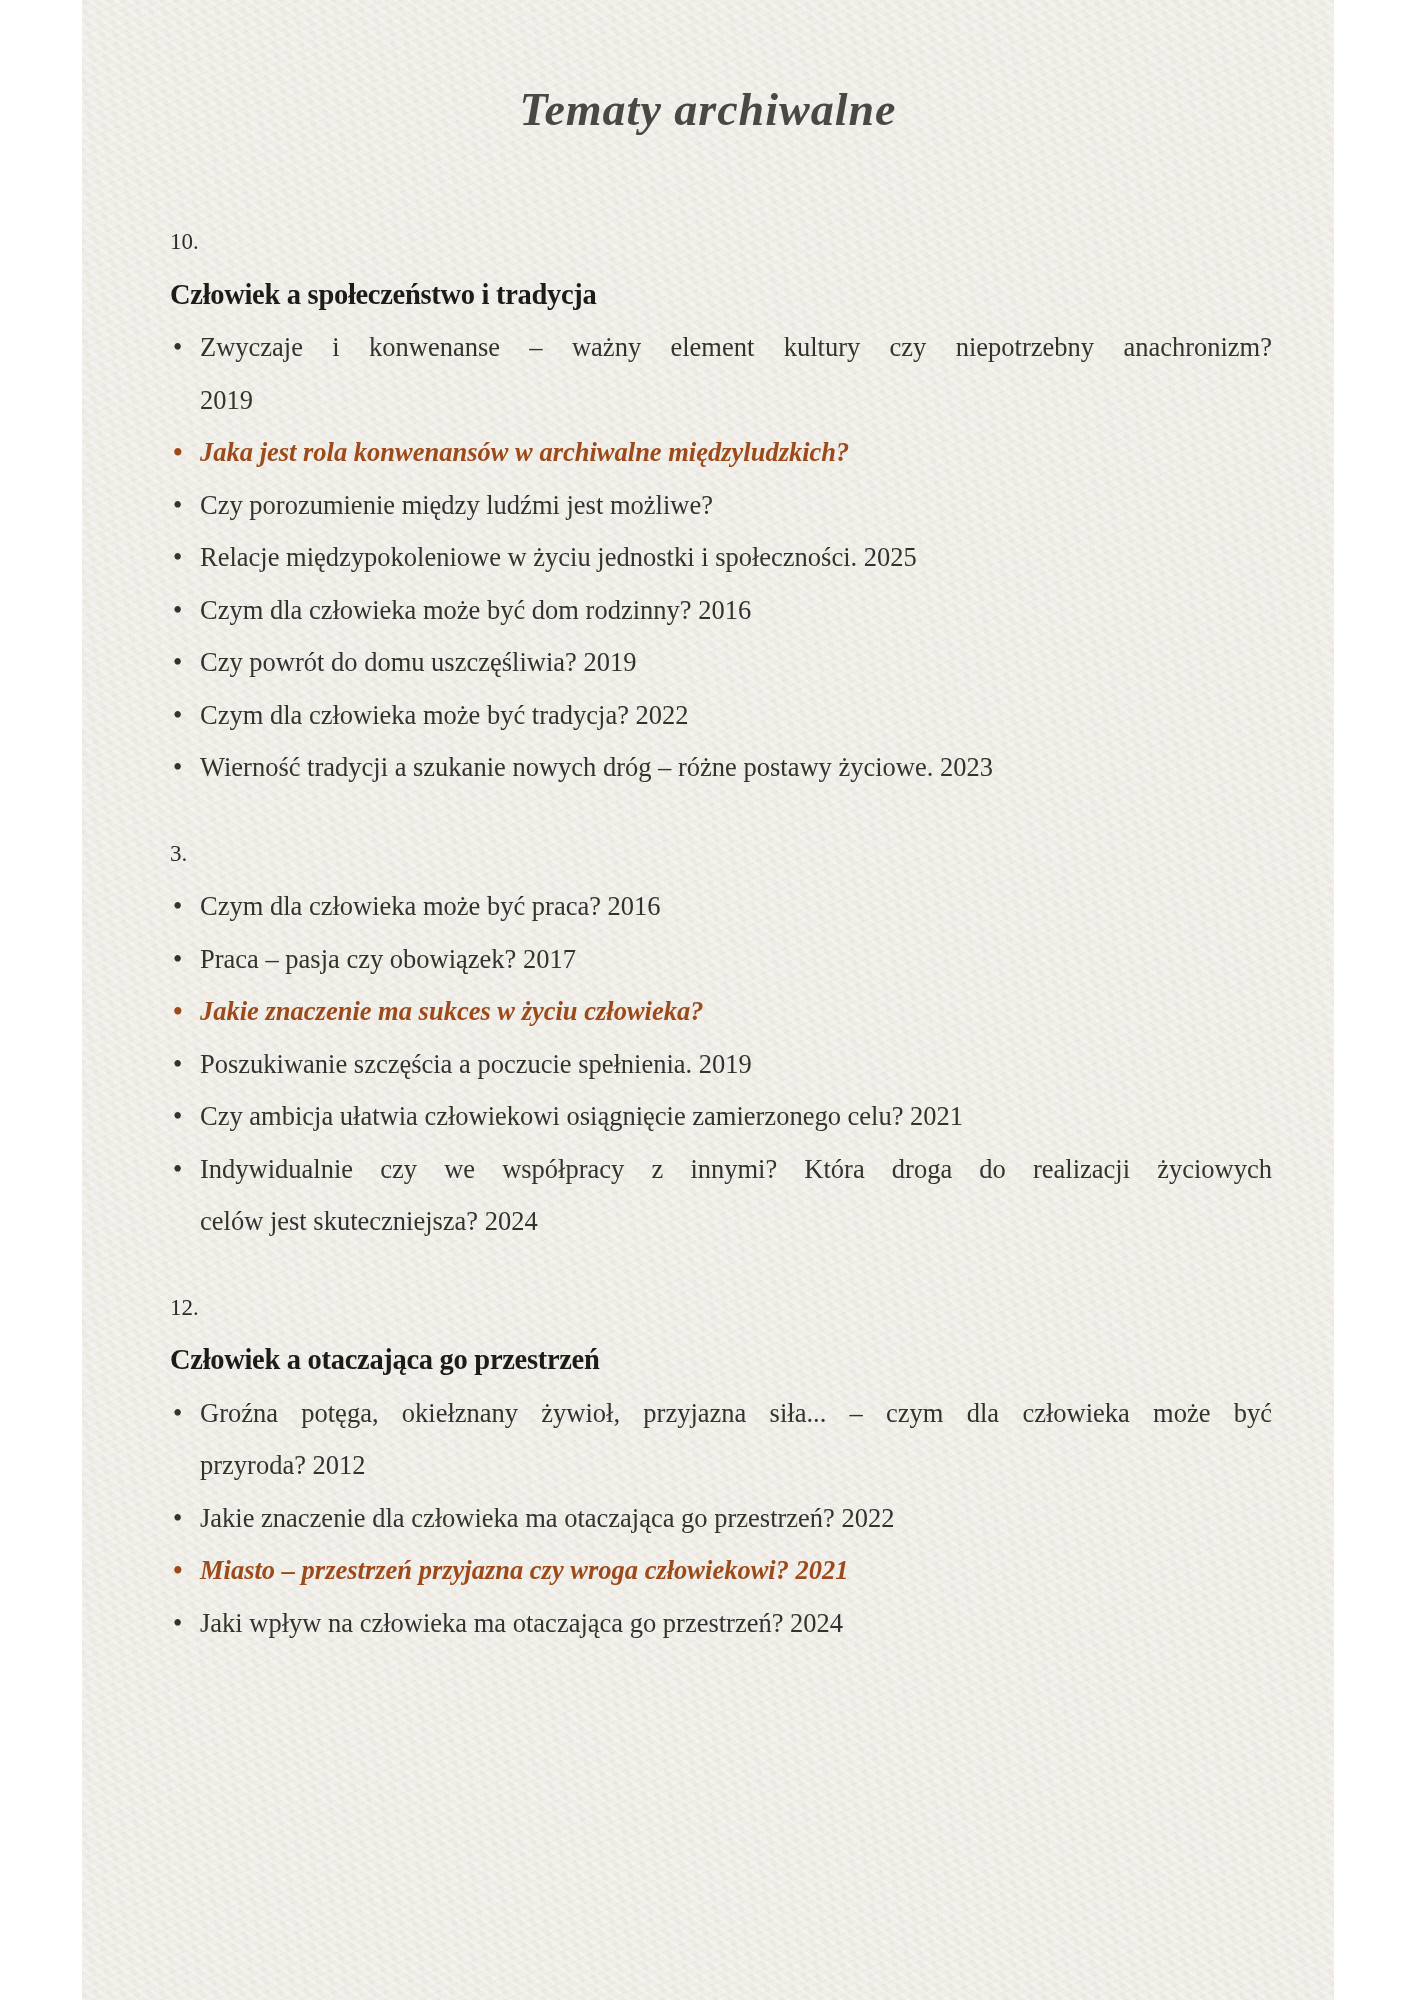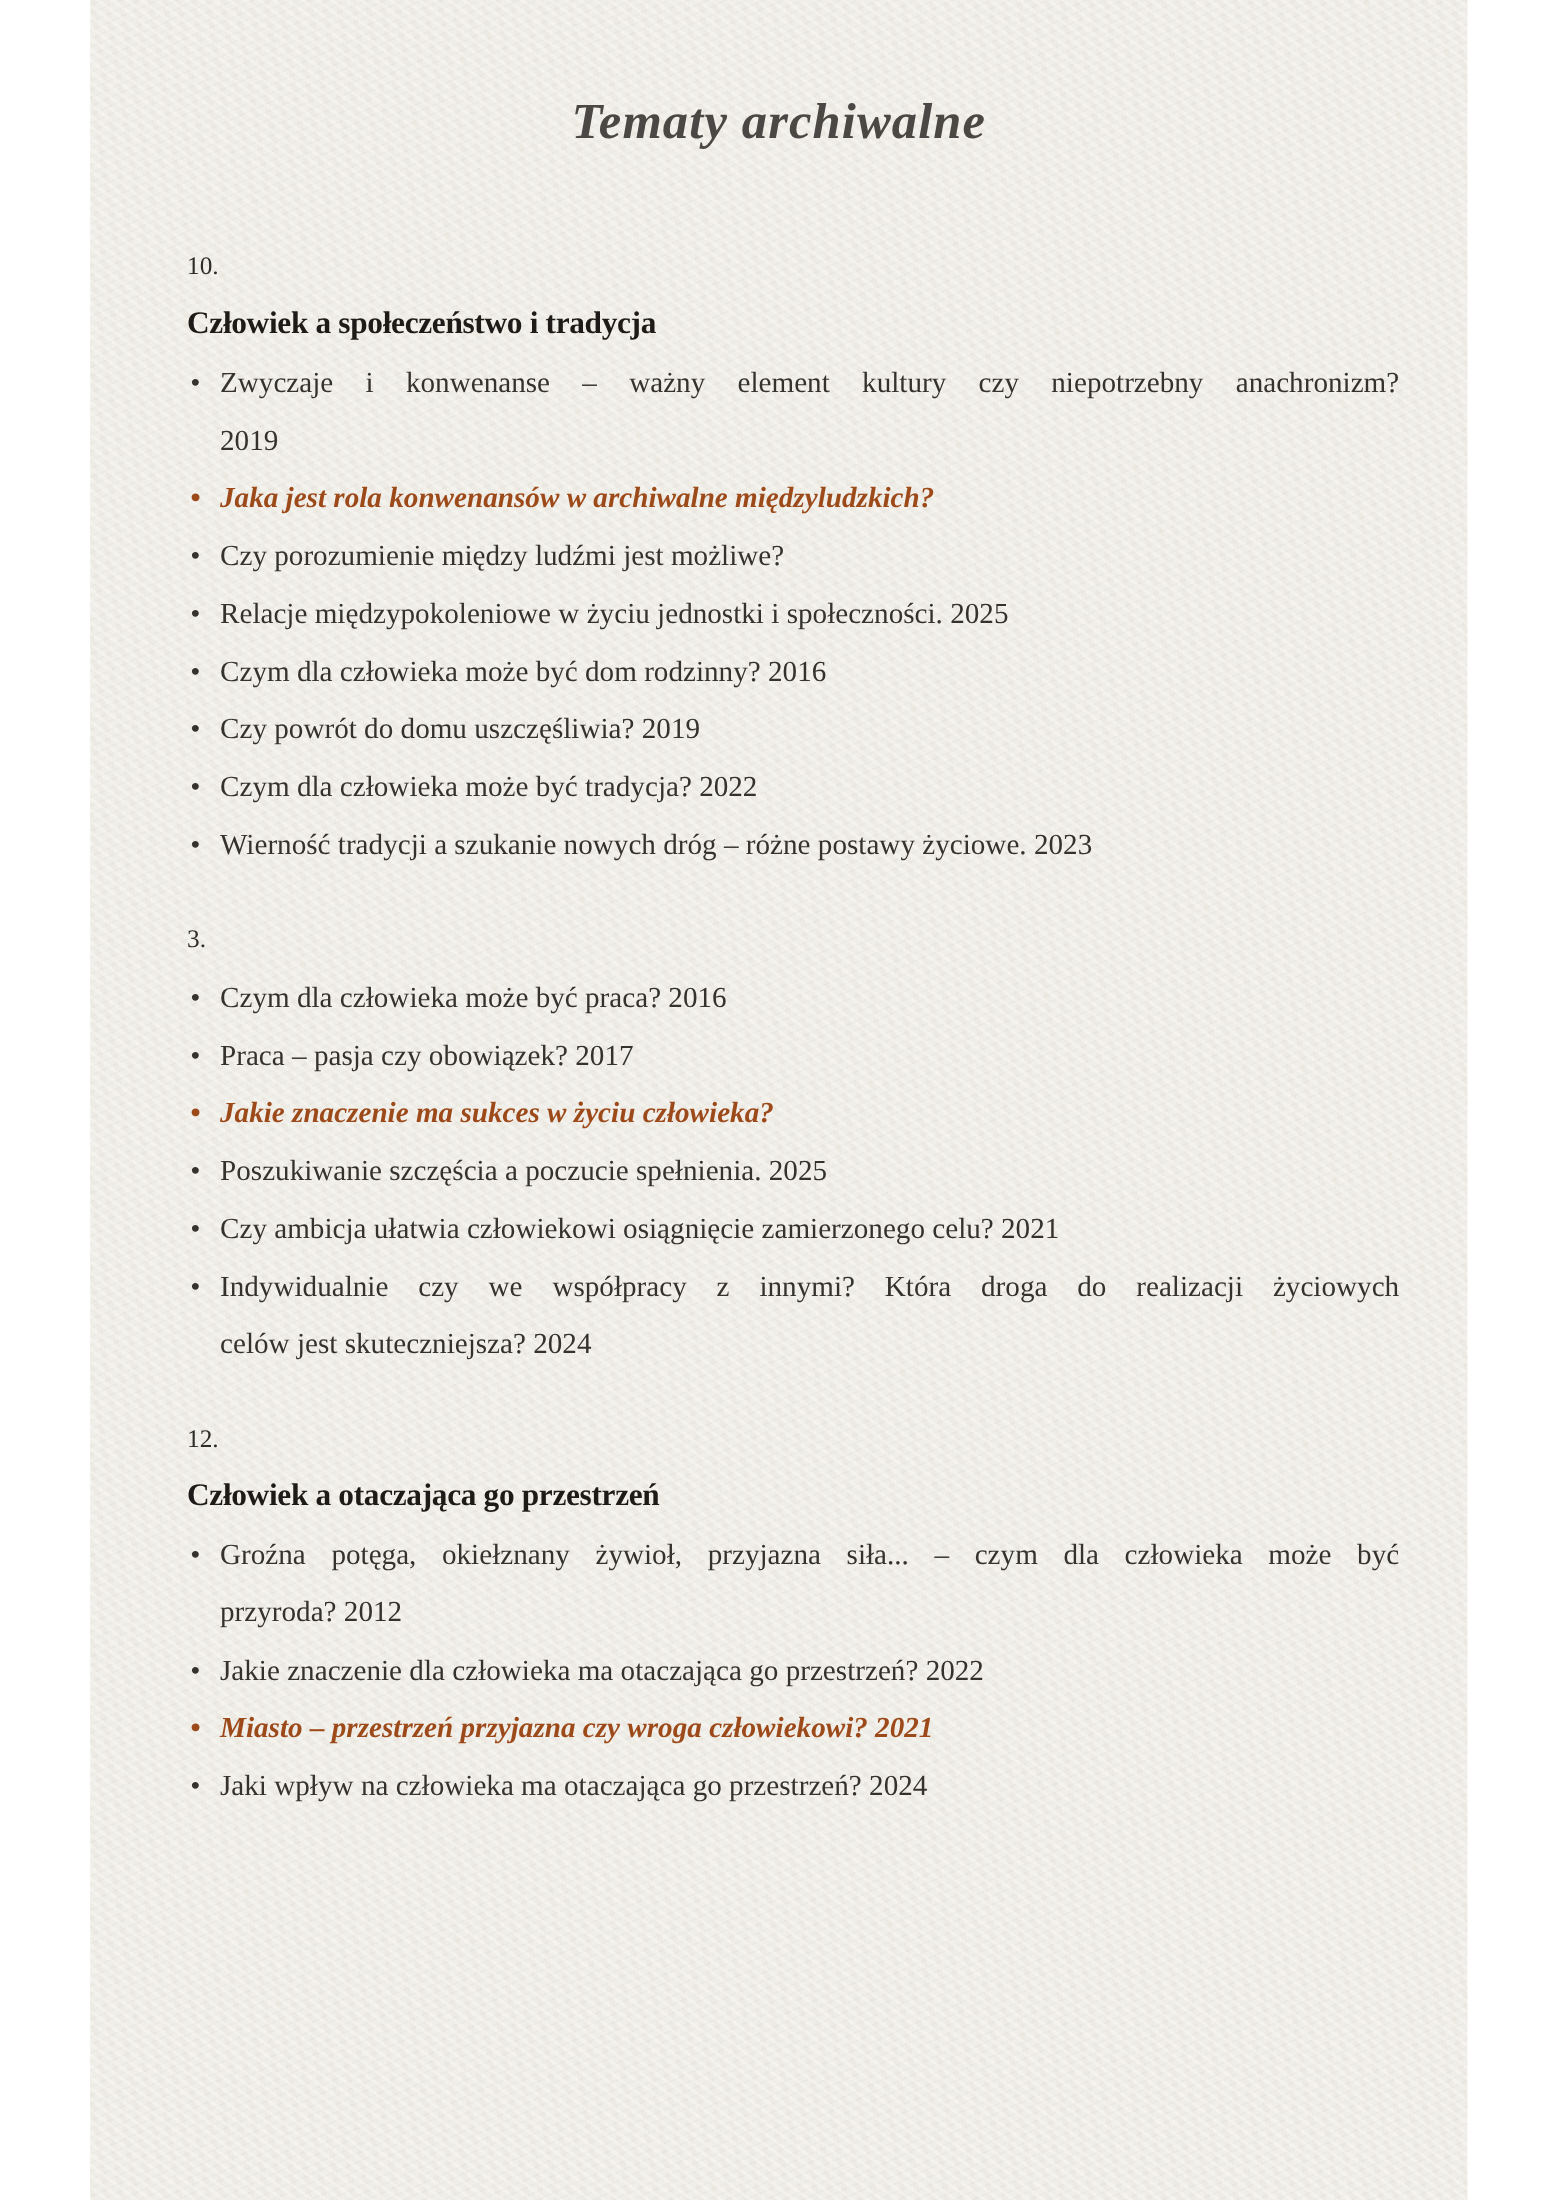--- a/index.html
+++ b/index.html
@@ -162,21 +162,21 @@
             </li>
             <li class="item accent">
               <span class="marker">•</span>
               <div class="text">
                 <div class="tline">Jakie znaczenie ma sukces w życiu człowieka?</div>
               </div>
             </li>
             <li class="item">
               <span class="marker">•</span>
               <div class="text">
-                <div class="tline">Poszukiwanie szczęścia a poczucie spełnienia. 2025</div>
+                <div class="tline">Poszukiwanie szczęścia a poczucie spełnienia. 2019</div>
               </div>
             </li>
             <li class="item">
               <span class="marker">•</span>
               <div class="text">
                 <div class="tline">Czy ambicja ułatwia człowiekowi osiągnięcie zamierzonego celu? 2021</div>
               </div>
             </li>
             <li class="item">
               <span class="marker">•</span>

